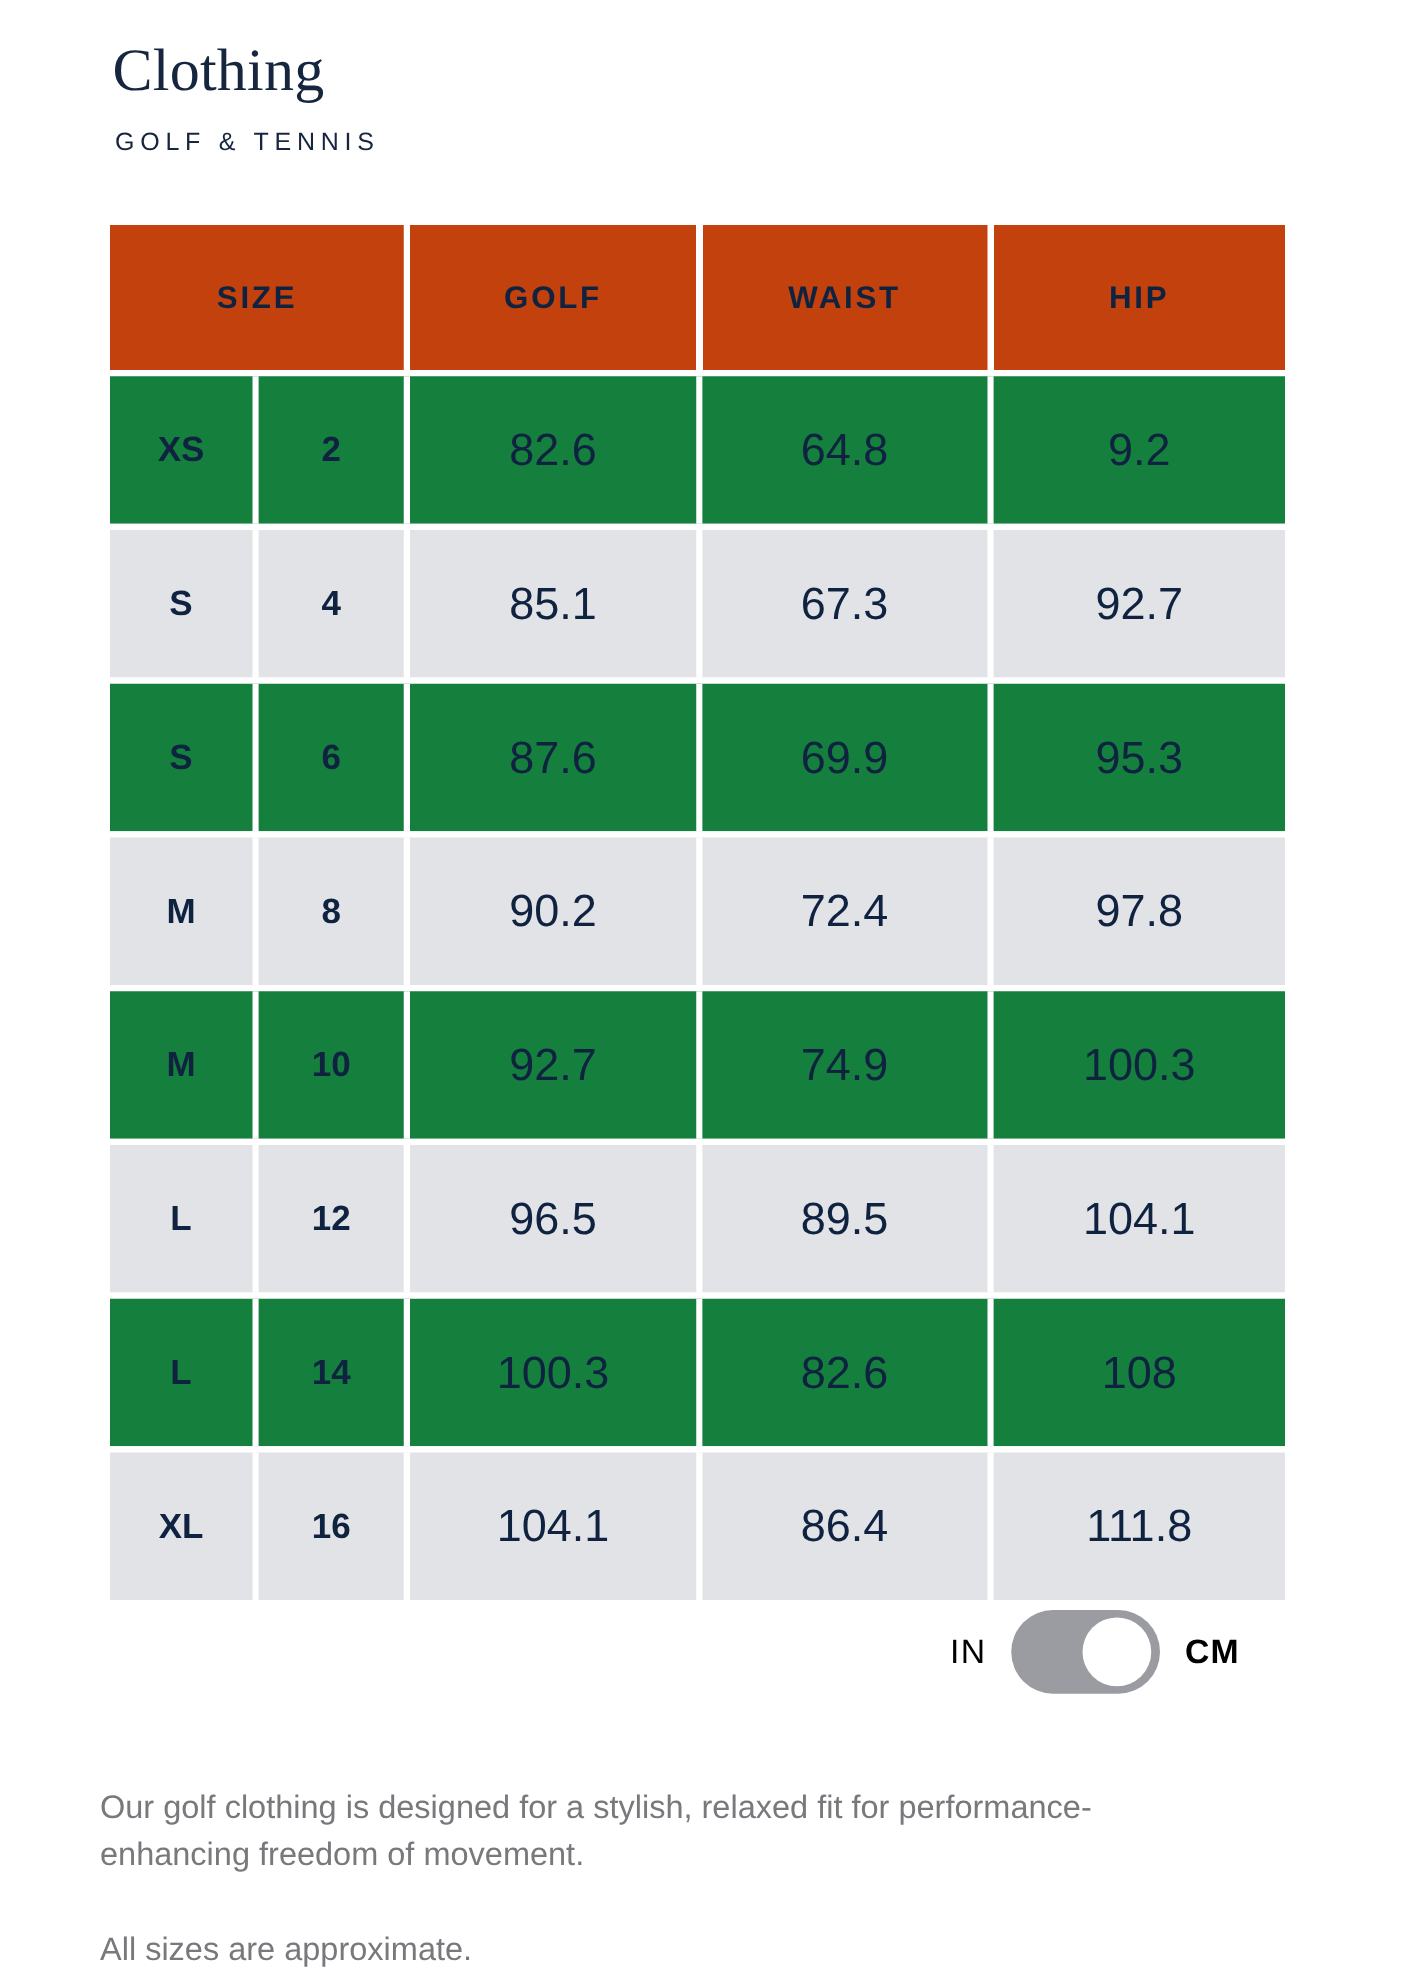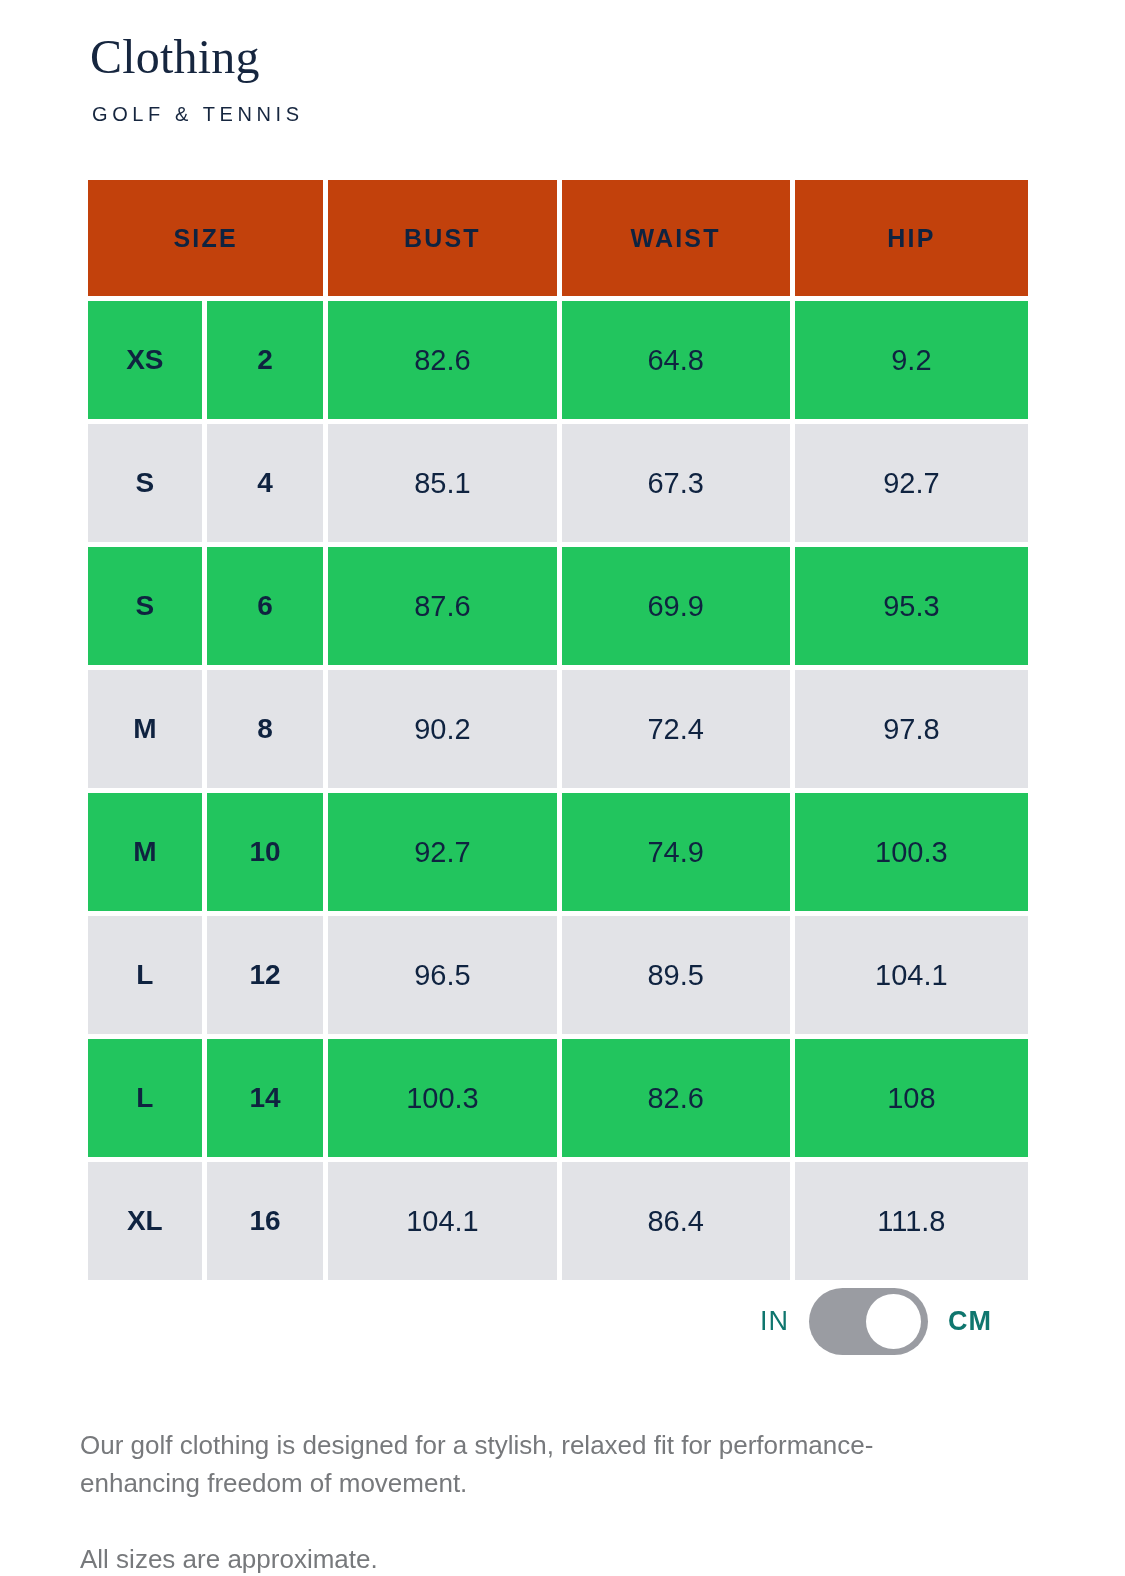--- a/index.html
+++ b/index.html
@@ -78,26 +78,26 @@
     background: #c2410c;
     font-size: 25px;
     font-weight: 700;
     letter-spacing: 2.2px;
     border-right: 5px solid #ffffff;
     border-bottom: 5px solid #ffffff;
   }
   .thead-cell.last { border-right: none; }
 
   
-  .row-light td { background: #22c55e; }
+  .row-light td { background: #15803d; }
   .row-dark  td { background: #e2e3e7; }
 
   .cell {
     height: 118px;
-    font-size: 29px;
+    font-size: 36px;
     font-weight: 400;
     border-right: 5px solid #ffffff;
     border-bottom: 0;
   }
   .cell.size-letter,
   .cell.size-num {
     font-weight: 700;
     font-size: 28px;
   }
   .cell.size-letter { border-right: 5px solid #ffffff; }
@@ -117,21 +117,21 @@
     left: 760px;
     top: 1262px;
     width: 290px;
     height: 78px;
     display: flex;
     align-items: center;
     justify-content: flex-start;
   }
   .unit-label {
     font-size: 27px;
-    color: #0f766e;
+    color: #000000;
     letter-spacing: 1px;
   }
   .unit-label.in  { font-weight: 400; margin-right: 20px; }
   .unit-label.cm  { font-weight: 700; margin-left: 20px; }
   .toggle-track {
     width: 119px;
     height: 67px;
     border-radius: 34px;
     background: #9a9ca2;
     position: relative;
@@ -178,21 +178,21 @@
     <colgroup>
       <col class="col-size-letter">
       <col class="col-size-num">
       <col class="col-meas">
       <col class="col-meas">
       <col class="col-meas">
     </colgroup>
     <thead>
       <tr>
         <th class="thead-cell" colspan="2">SIZE</th>
-        <th class="thead-cell">BUST</th>
+        <th class="thead-cell">GOLF</th>
         <th class="thead-cell">WAIST</th>
         <th class="thead-cell last">HIP</th>
       </tr>
     </thead>
     <tbody>
 
       <tr class="row-light">
         <td class="cell size-letter">XS</td>
         <td class="cell size-num">2</td>
         <td class="cell">82.6</td>

